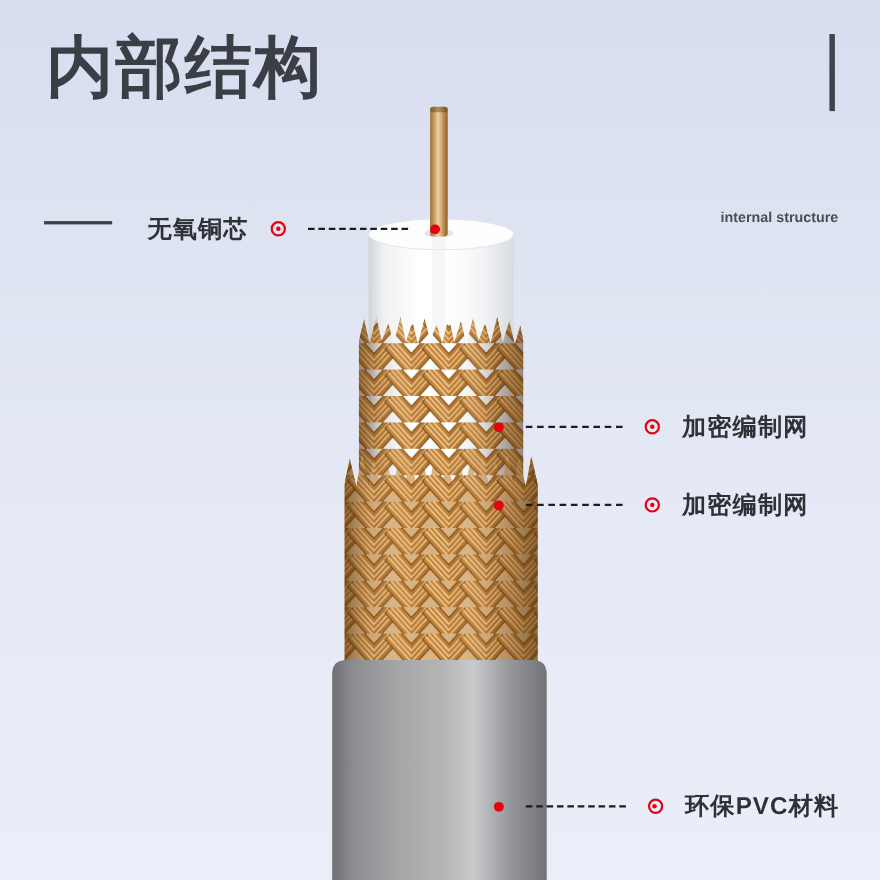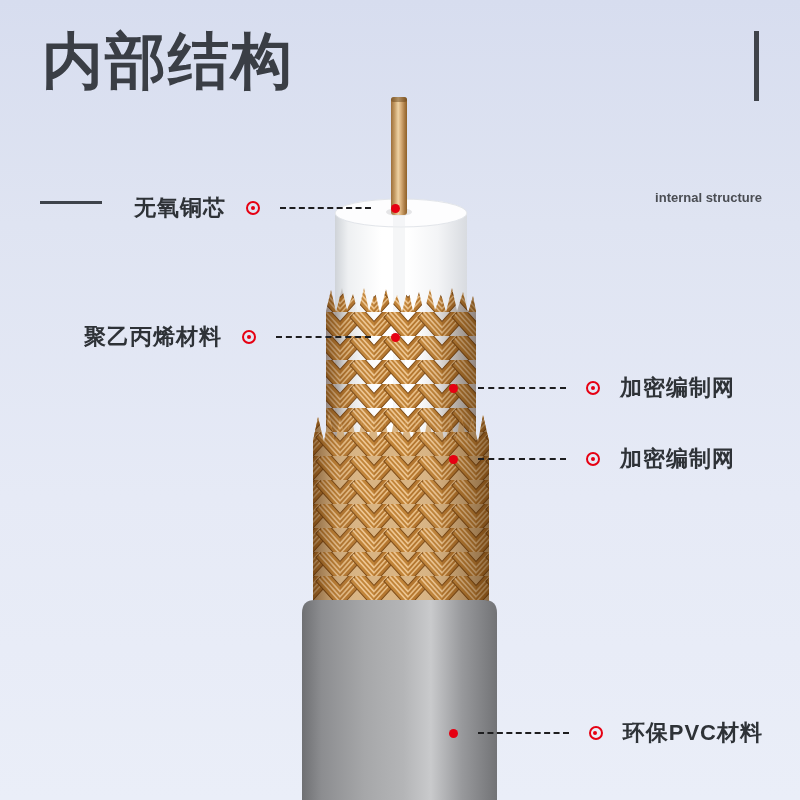--- a/index.html
+++ b/index.html
@@ -146,26 +146,20 @@
   <div class="subtitle">internal structure</div>
   <div class="h-dash"></div>
 
   <div class="callout" id="c-copper">
     <span class="txt">无氧铜芯</span>
     <span class="ring"></span>
     <span class="dashline"></span>
     <span class="dot"></span>
   </div>
 
-  <div class="callout" id="c-dielectric">
-    <span class="txt">聚乙丙烯材料</span>
-    <span class="ring"></span>
-    <span class="dashline"></span>
-    <span class="dot"></span>
-  </div>
 
   <div class="callout" id="c-braid1">
     <span class="dot"></span>
     <span class="dashline"></span>
     <span class="ring"></span>
     <span class="txt">加密编制网</span>
   </div>
 
   <div class="callout" id="c-braid2">
     <span class="dot"></span>

